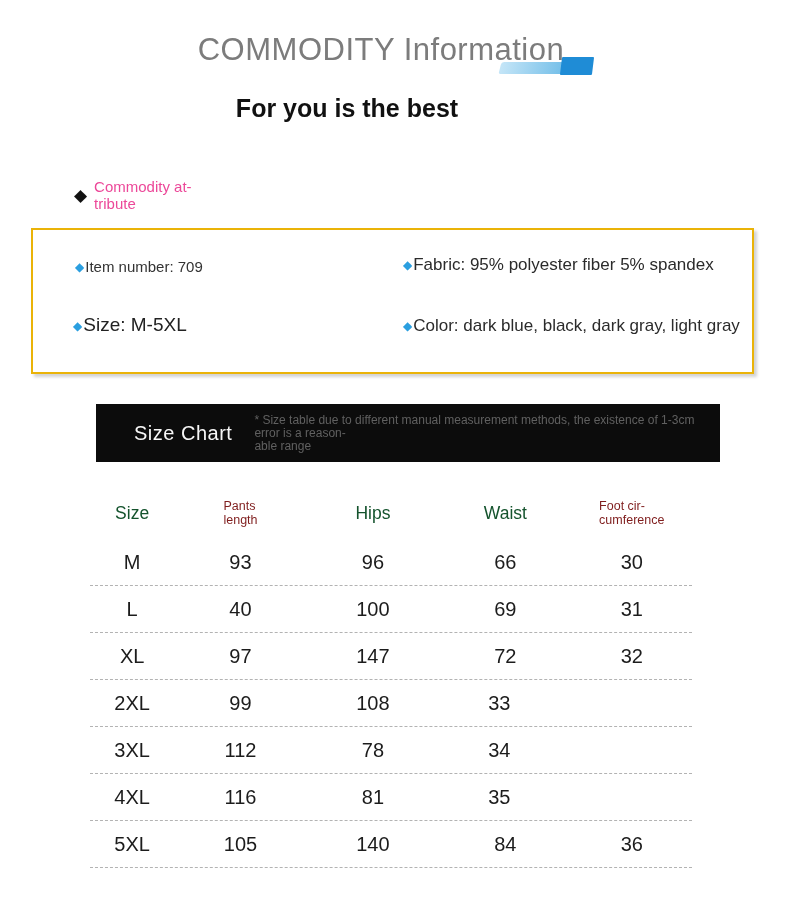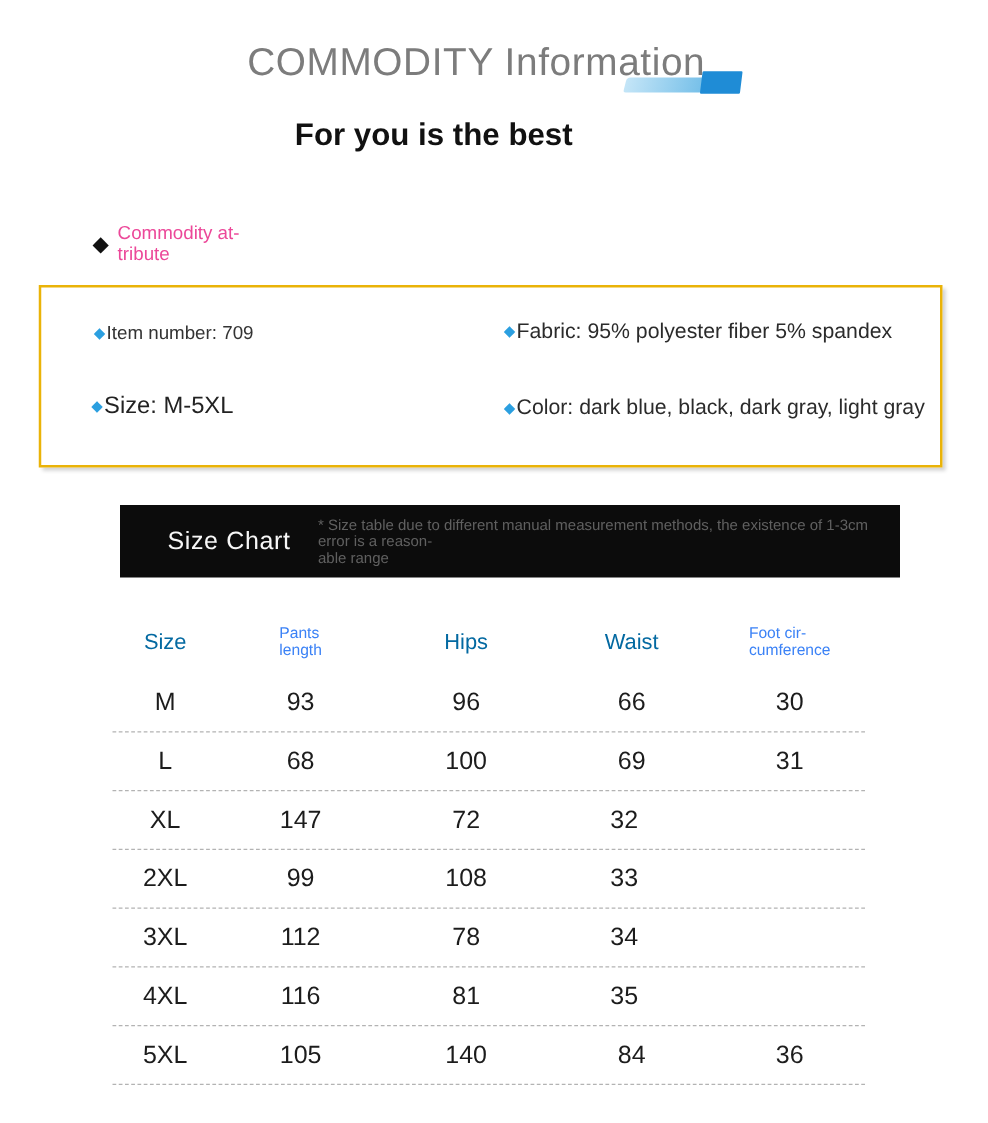--- a/index.html
+++ b/index.html
@@ -136,22 +136,22 @@
     border-bottom: 1px dashed #b3b3b3;
     font-size: 20px;
     color: #1c1c1c;
   }
   .cell { text-align: center; }
   .col0 { width: 14%; }
   .col1 { width: 22%; }
   .col2 { width: 22%; }
   .col3 { width: 22%; }
   .col4 { width: 20%; }
-  .big-head  { font-size: 17.5px; color: #0369a1; }
-  .small-head { font-size: 12.5px; line-height: 14px; color: #3b82f6; }
+  .big-head  { font-size: 17.5px; color: #14532d; }
+  .small-head { font-size: 12.5px; line-height: 14px; color: #7f1d1d; }
   .head-lines { display: inline-block; text-align: left; }
 </style>
 </head>
 <body>
 
 <div class="page">
 
   <div class="swoosh-wash"></div>
   <div class="swoosh-solid"></div>
   <h1 class="main-title">COMMODITY Information</h1>
@@ -199,27 +199,28 @@
     <div>
         <div class="trow">
           <div class="cell col0">M</div>
           <div class="cell col1">93</div>
           <div class="cell col2">96</div>
           <div class="cell col3">66</div>
           <div class="cell col4">30</div>
         </div>
         <div class="trow">
           <div class="cell col0">L</div>
-          <div class="cell col1">68</div>
+          <div class="cell col1">40</div>
           <div class="cell col2">100</div>
           <div class="cell col3">69</div>
           <div class="cell col4">31</div>
         </div>
         <div class="trow">
           <div class="cell col0">XL</div>
+          <div class="cell col1">97</div>
           <div class="cell col2">147</div>
           <div class="cell col3">72</div>
           <div class="cell col4">32</div>
         </div>
         <div class="trow">
           <div class="cell col0">2XL</div>
           <div class="cell col1">99</div>
           <div class="cell col2">108</div>
           <div class="cell col4">33</div>
         </div>

